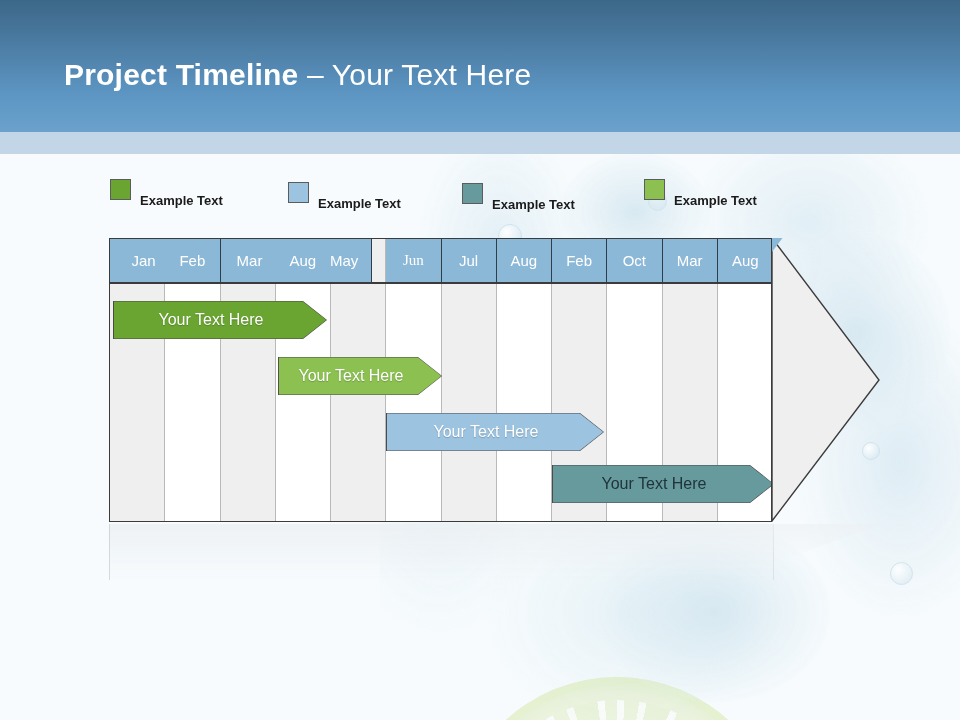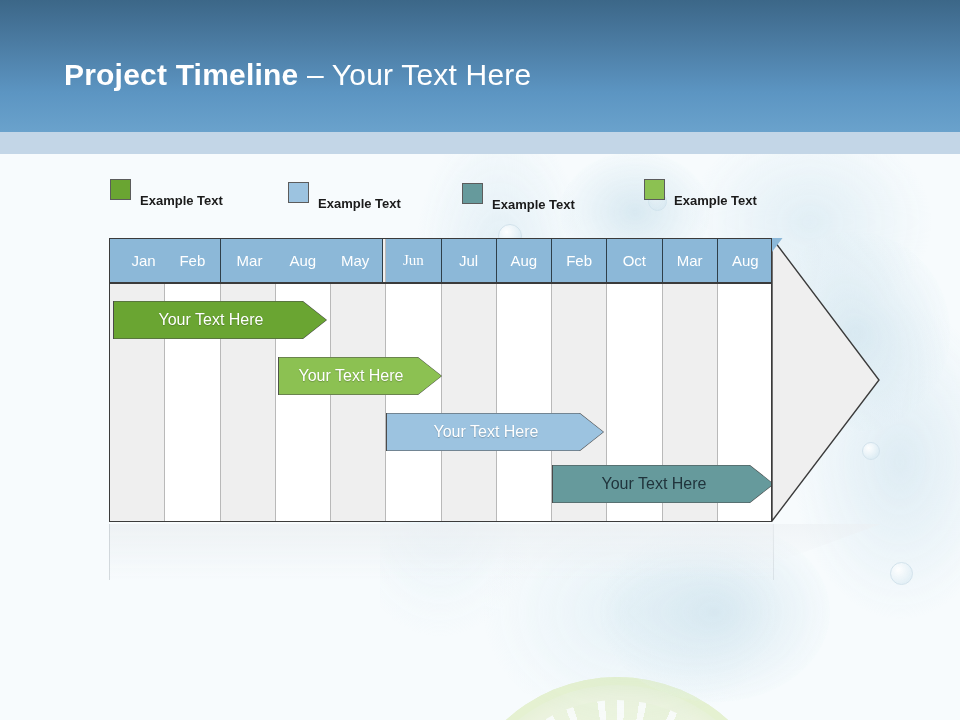--- a/index.html
+++ b/index.html
@@ -323,21 +323,21 @@
         </div>
       <div class="col shade" style="left:552.5px;  width:55.25px;">
           <span class="divider"></span>
         </div>
       <div class="col" style="left:607.75px; width:55.25px;"></div>
 
       <div class="month-cell" style="left:0px;        width:68px;">Jan</div>
       <div class="month-cell" style="left:55.25px;    width:55.25px;">Feb</div>
       <div class="month-cell" style="left:110.5px;    width:59px;">Mar</div>
       <div class="month-cell" style="left:165.75px;   width:55.25px;">Aug</div>
-      <div class="month-cell" style="left:218px;      width:55.25px;">May</div>
+      <div class="month-cell" style="left:207px;      width:55.25px;">May</div>
       <div class="month-cell" style="left:276.25px;   width:55.25px;font-family:Liberation Serif, serif;">Jun</div>
       <div class="month-cell" style="left:331.5px;    width:55.25px;">Jul</div>
       <div class="month-cell" style="left:386.75px;   width:55.25px;">Aug</div>
       <div class="month-cell" style="left:442px;      width:55.25px;">Feb</div>
       <div class="month-cell" style="left:497.25px;   width:55.25px;">Oct</div>
       <div class="month-cell" style="left:552.5px;    width:55.25px;">Mar</div>
       <div class="month-cell" style="left:607.75px;   width:55.25px; border-right:none;">Aug</div>
       <div id="header-underline"></div>
 
       <div class="bar light-text" style="left:3px; top:62px; width:214px;">

